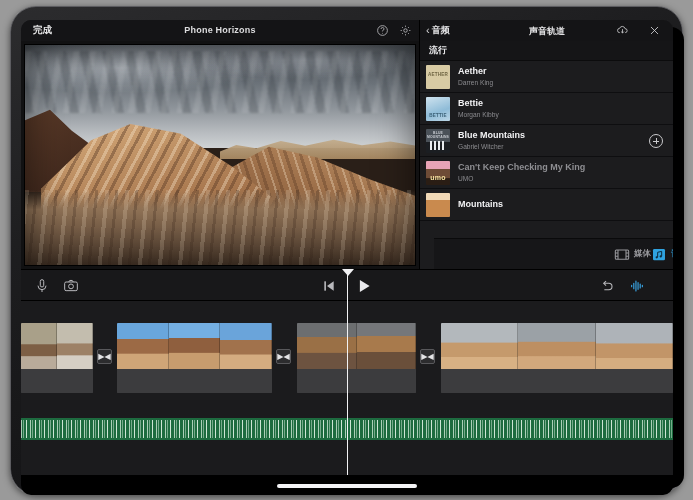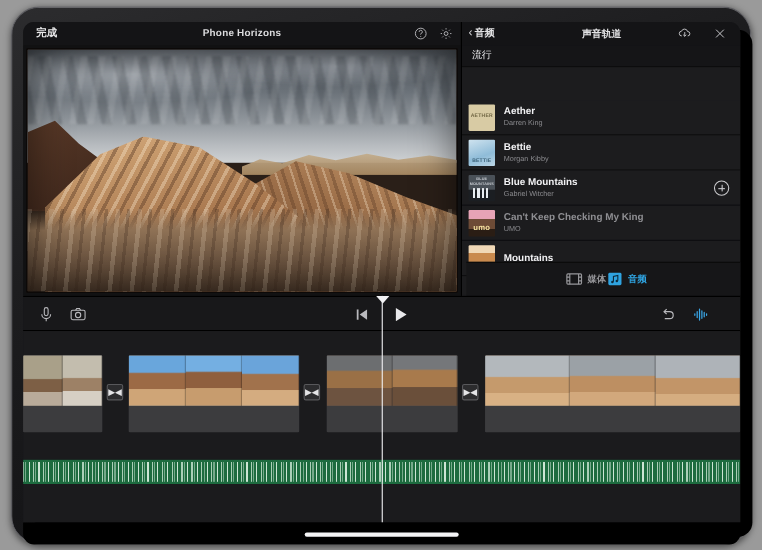--- a/index.html
+++ b/index.html
@@ -124,24 +124,24 @@
   }
   .ap-back{ position:absolute; left:6px; top:4px; display:flex; align-items:center; gap:2px; }
   .ap-back .chev{ color:#d8d8da; font-size:11px; line-height:11px; }
   .ap-back span.t{ font-size:9px; color:#e2e2e4; font-weight:600; }
   .ap-title{ position:absolute; left:0; width:254px; text-align:center; top:5px; font-size:9px; color:#e2e2e4; font-weight:700; }
   .ap-ico{ position:absolute; top:4px; width:13px; height:13px; color:#cfcfd2; }
   .ap-ico svg{ width:13px; height:13px; display:block; }
 
   .ap-section{
     height:20px; background:#151517; display:flex; align-items:center;
-    padding-left:9px; font-size:9px; color:#e8e8ea; font-weight:400;
+    padding-left:9px; font-size:9px; color:#e8e8ea; font-weight:700;
     border-bottom:1px solid #0c0c0d;
   }
-  .ap-list{ height:177px; overflow:hidden; background:#1c1c1e;margin-top:30px; }
+  .ap-list{ height:177px; overflow:hidden; background:#1c1c1e; }
   .song{
     position:relative; display:flex; align-items:center; height:32px;
     border-bottom:1px solid #0e0e10; padding-left:6px;
   }
   .art{ width:24px; height:24px; border-radius:1px; flex:0 0 24px; position:relative; overflow:hidden; }
   .art .lbl{
     position:absolute; left:0; right:0; top:7px; text-align:center;
     font-size:4.6px; font-weight:700; letter-spacing:.2px;
   }
   .song .meta{ margin-left:8px; }
@@ -151,23 +151,23 @@
     position:absolute; right:10px; top:9px; width:14px; height:14px;
     border:1.1px solid #c9c9cc; border-radius:50%;
   }
   .song .plus:before, .song .plus:after{
     content:""; position:absolute; background:#c9c9cc;
   }
   .song .plus:before{ left:3px; top:5.7px; width:6px; height:1.1px; }
   .song .plus:after{ left:5.7px; top:3px; width:1.1px; height:6px; }
 
   .ap-tabs{
-    position:absolute; left:4px; bottom:0; width:254px; height:31px;
+    position:absolute; left:14px; bottom:0; width:254px; height:31px;
     background:#161618; border-top:1px solid #0a0a0b;
-    display:flex; align-items:center; justify-content:center;
+    display:flex; align-items:center; justify-content:flex-end;
   }
   .ap-tab{ display:flex; align-items:center; gap:4px; }
   .ap-tab .ti{ width:16px; height:14px; }
   .ap-tab .tl{ font-size:8.5px; font-weight:600; }
   .ap-tab.inactive .tl{ color:#97979b; }
   .ap-tab.active .tl{ color:#2fa3e0; }
 
   
   .toolbar{
     position:absolute; left:0; top:249px; width:652px; height:32px;

